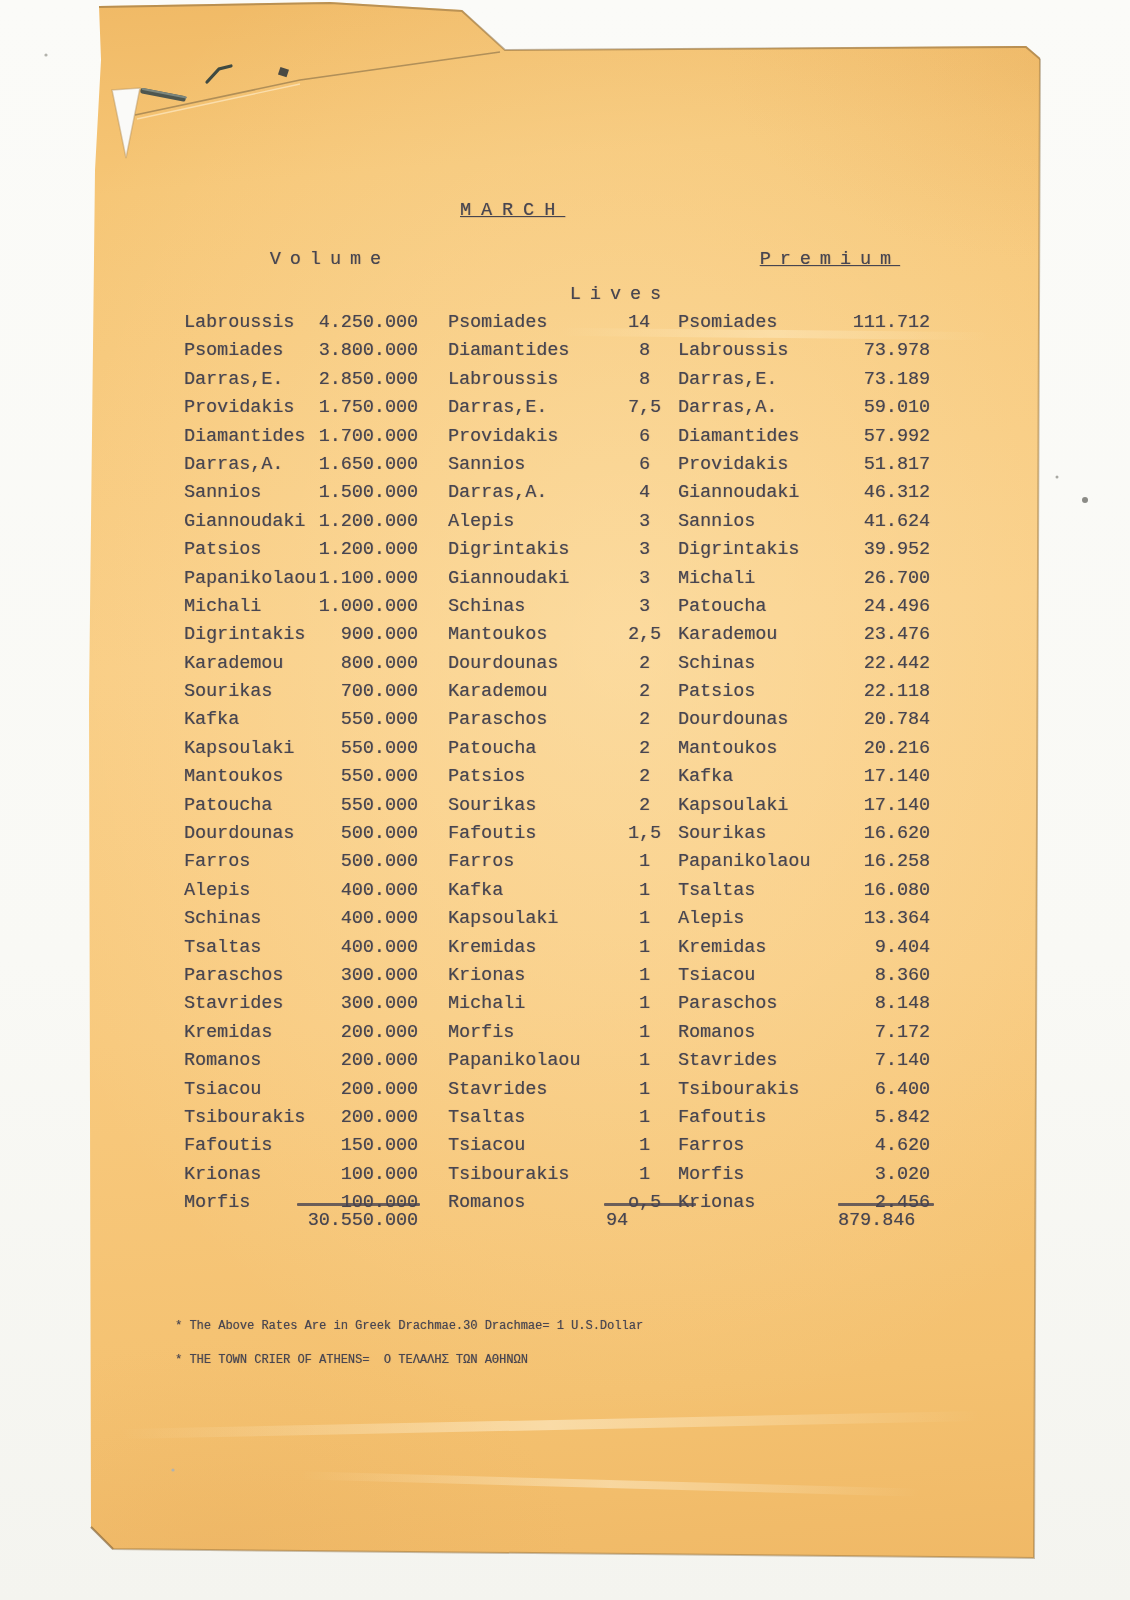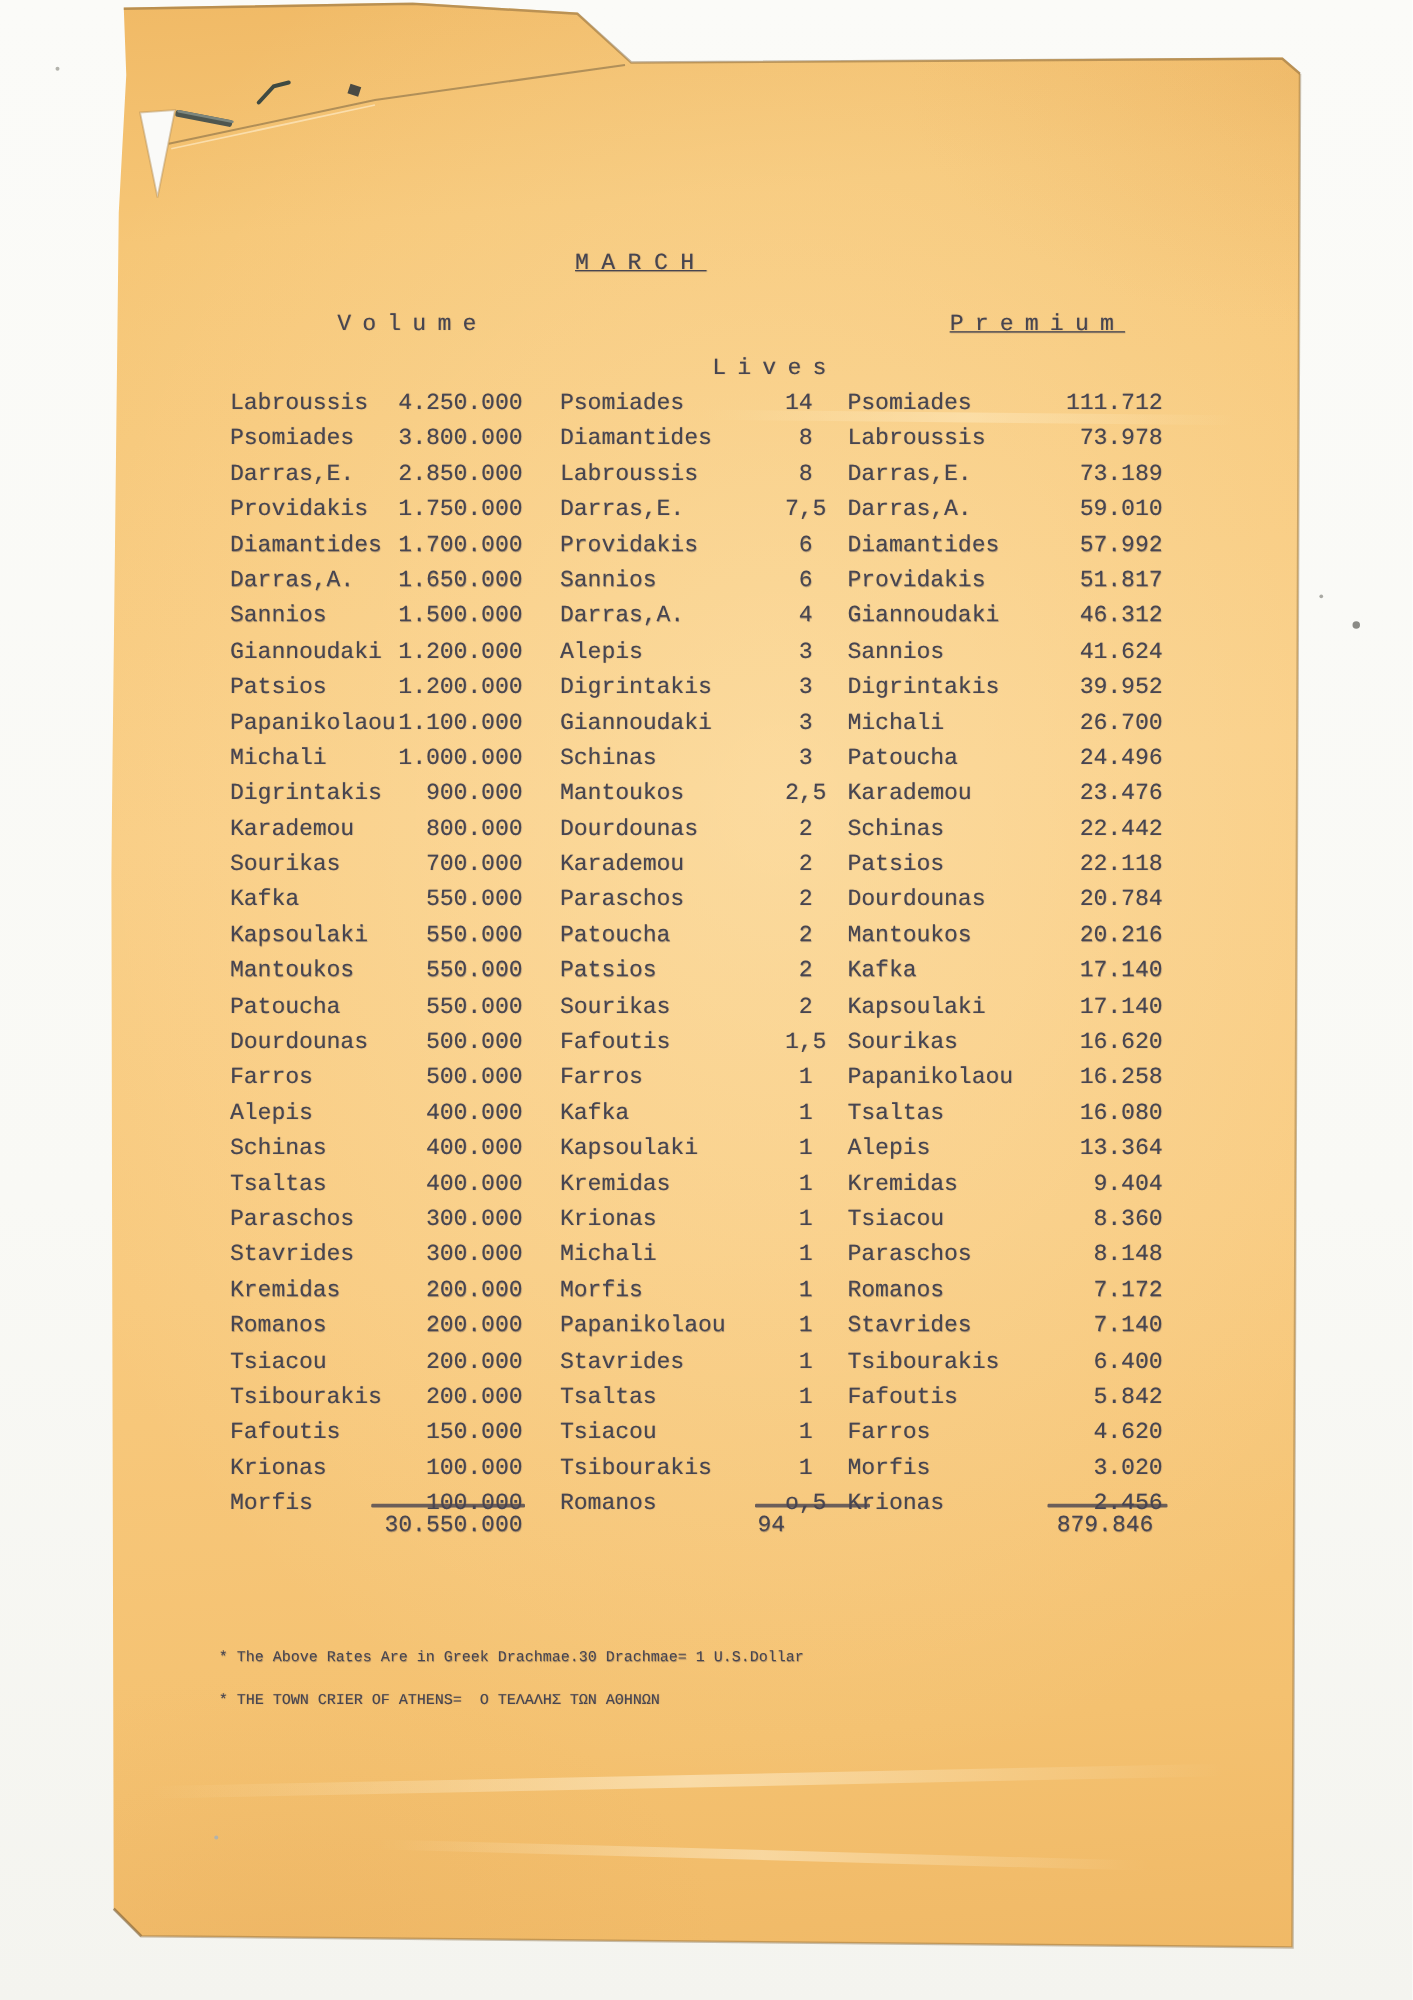--- a/index.html
+++ b/index.html
@@ -29,21 +29,21 @@
   .c-vval {left:290px;width:128px;text-align:right;}
   .c-lname{left:448px;}
   .c-lval {left:628px;width:46px;}
   .c-pname{left:678px;}
   .c-pval {left:840px;width:90px;text-align:right;}
   .sumline{position:absolute;top:1203px;height:2.5px;background:rgba(72,68,80,.8);border-radius:1px;}
   .sum-v{left:297px;width:123px;} .sum-l{left:604px;width:92px;} .sum-p{left:838px;width:96px;}
   .total{position:absolute;top:1206px;line-height:30px;}
   .tot-v{left:290px;width:128px;text-align:right;}
   .tot-l{left:606px;}
-  .tot-p{left:838px;width:92px;text-align:center;}
+  .tot-p{left:838px;width:92px;text-align:left;}
   .note{position:absolute;left:175px;white-space:pre;font-size:12px;line-height:28px;}
   .note1{top:1312px;} .note2{top:1346px;}
   svg.overlay{position:absolute;left:0;top:0;pointer-events:none;}
 </style>
 </head>
 <body>
 
 <div class="paper">
 
   <div class="crease" style="left:120px;top:1420px;width:860px;height:10px;background:linear-gradient(90deg,transparent,rgba(255,246,222,.5),transparent);transform:rotate(-1.2deg);"></div>

